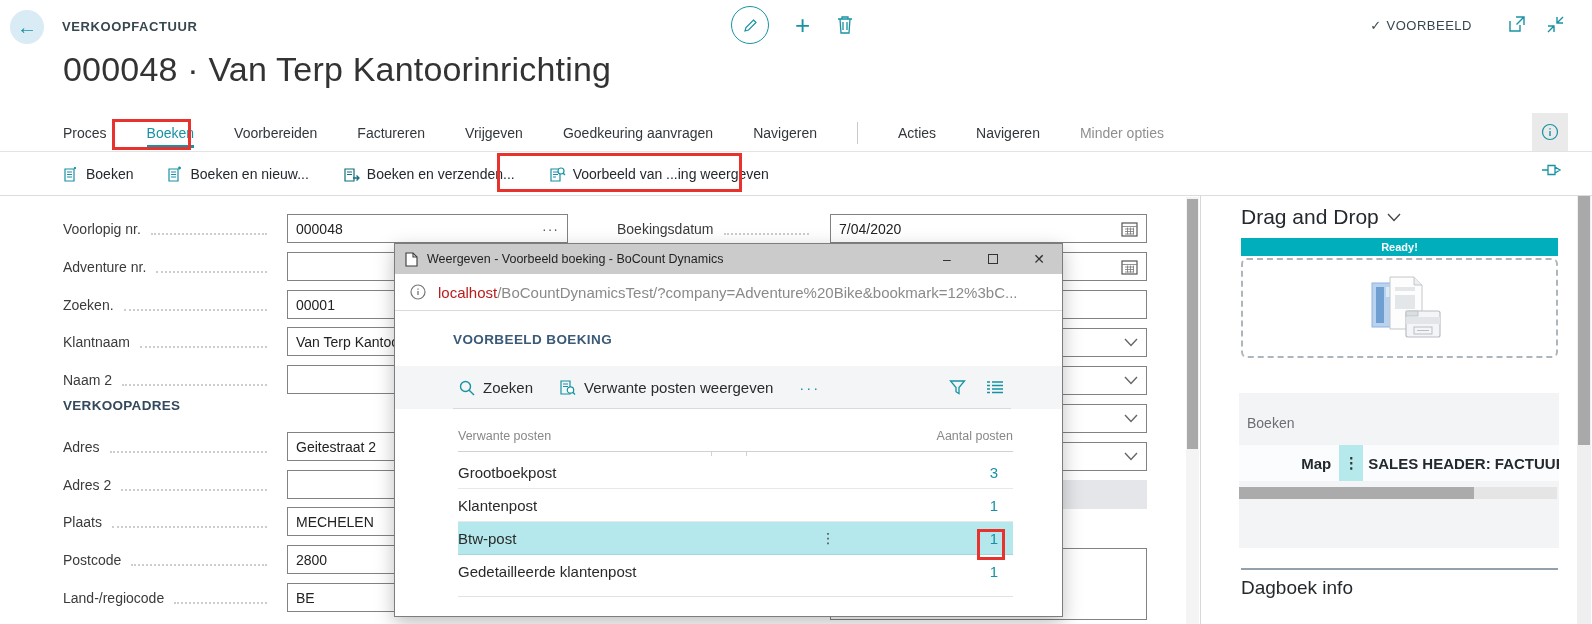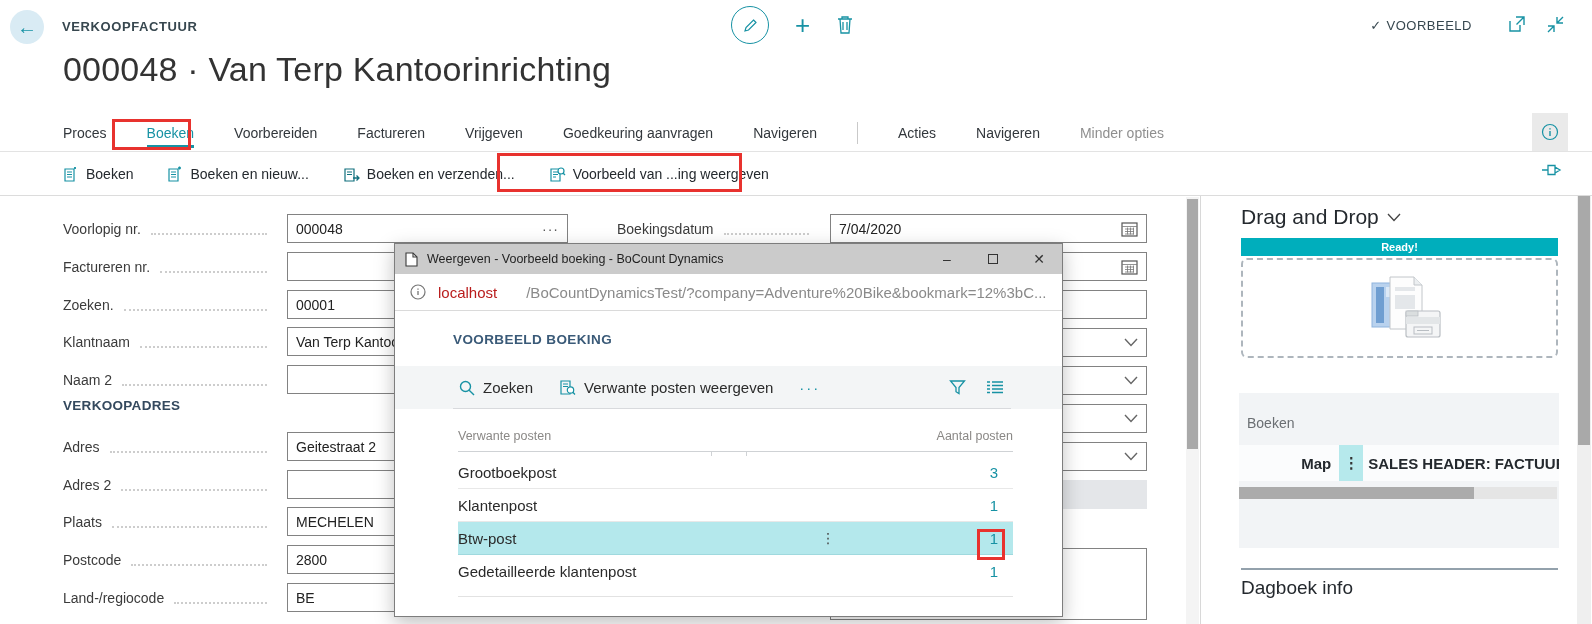--- a/index.html
+++ b/index.html
@@ -62,21 +62,21 @@
   .ptitlebar { position:absolute; left:0; top:0; right:0; height:30px; background:#cbcbcb;
     display:flex; align-items:center; font-size:12.5px; color:#1f1f1f;}
   .ptitlebar .ticon { margin:0 9px 0 10px; display:flex;}
   .pcontrols { position:absolute; right:0; top:0; height:30px; display:flex;}
   .pctl { width:46px; height:30px; display:flex; align-items:center; justify-content:center; font-size:14px; color:#333; cursor:pointer;}
   .pctl .maxbox { width:10px; height:10px; border:1px solid #333; display:block;}
   .urlrow { position:absolute; left:0; top:30px; right:0; height:37px; background:#fff; border-bottom:1px solid #dadada;
     display:flex; align-items:center; font-size:15px;}
   .urlrow .uicon { margin:0 12px 0 15px; display:flex;}
   .url-host { color:#b91c1c; }
-  .url-rest { color:#8a8a8a;padding-left:29px; }
+  .url-rest { color:#8a8a8a; }
   .pheading { position:absolute; left:58px; top:88px; font-size:13.5px; font-weight:700; color:#3a5a78; letter-spacing:.4px;}
   .ptoolbar { position:absolute; left:0; top:122px; right:0; height:43px; background:#f3f5f6;}
   .ptoolbar::after { content:""; position:absolute; left:58px; right:51px; bottom:0; border-bottom:1px solid #d8dadd;}
   .ptool-items { position:absolute; left:64px; top:0; height:43px; display:flex; align-items:center; gap:26px; font-size:15px; color:#2b2b2b;}
   .ptool-item { display:flex; align-items:center; gap:8px; cursor:pointer; white-space:nowrap;}
   .pt-dots { color:#1792a4; font-size:15px; letter-spacing:2px; cursor:pointer;}
   .ptool-right { position:absolute; right:58px; top:0; height:43px; display:flex; align-items:center; gap:20px;}
   .ptable { position:absolute; left:63px; top:177px; width:555px; font-size:15px;}
   .pt-header { display:flex; height:30px; align-items:center; color:#8a8886; font-size:12.5px;}
   .pt-header .c2 { margin-left:auto; }
@@ -217,21 +217,21 @@
   <div class="frow" style="left:63px; top:214px; width:212px;">
     <span class="lbl">Voorlopig nr.</span>
       <span class="dots"></span>
   </div>
   <div class="fieldbox" style="left:287px; top:214px; width:281px;">
     <span class="grow">000048</span>
     <span class="assist">···</span>
   </div>
 
   <div class="frow" style="left:63px; top:252px; width:212px;">
-    <span class="lbl">Factureren nr.</span>
+    <span class="lbl">Adventure nr.</span>
       <span class="dots"></span>
   </div>
   <div class="fieldbox" style="left:287px; top:252px; width:281px;">
     <span class="grow"></span>
   </div>
 
   <div class="frow" style="left:63px; top:290px; width:212px;">
     <span class="lbl">Zoeken.</span>
       <span class="dots"></span>
   </div>

